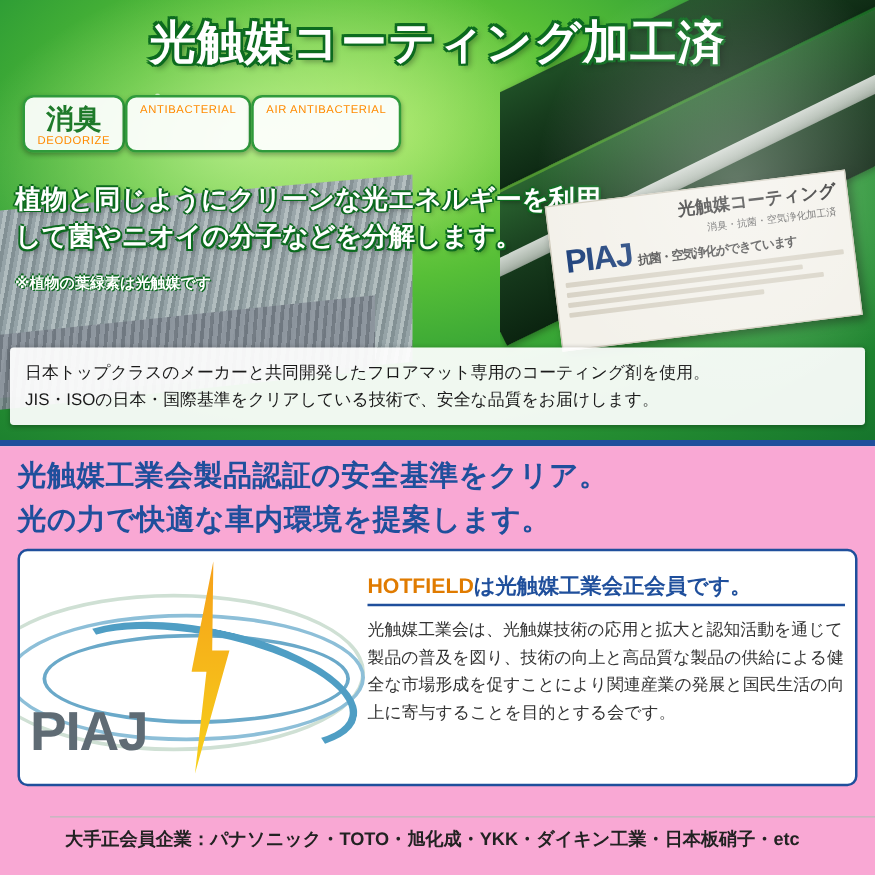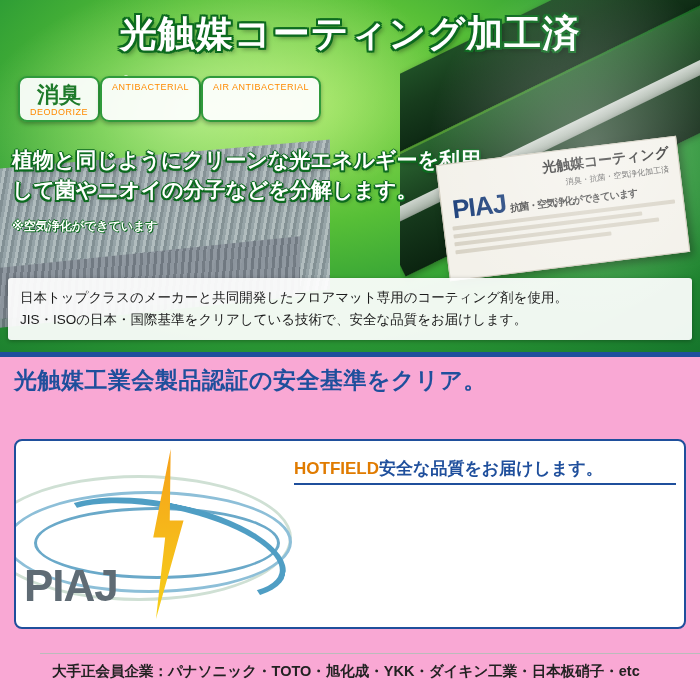--- a/index.html
+++ b/index.html
@@ -215,21 +215,21 @@
       </div>
       <div class="badge">
         <div class="en">ANTIBACTERIAL</div>
       </div>
       <div class="badge">
         <div class="en">AIR ANTIBACTERIAL</div>
       </div>
     </div>
 
     <div class="lead">植物と同じようにクリーンな光エネルギーを利用して菌やニオイの分子などを分解します。</div>
-    <div class="note">※空気浄化ができています</div>
+    <div class="note">※植物の葉緑素は光触媒です</div>
 
     <div class="card">
       <div class="c-title">光触媒コーティング</div>
       <div class="c-sub">消臭・抗菌・空気浄化加工済</div>
       <div class="c-logo">
         <span>PIAJ</span><small>抗菌・空気浄化ができています</small>
       </div>
       <div class="c-lines">
         <div></div>
           <div></div>
@@ -242,36 +242,38 @@
       <p>日本トップクラスのメーカーと共同開発したフロアマット専用のコーティング剤を使用。</p>
       <p>JIS・ISOの日本・国際基準をクリアしている技術で、安全な品質をお届けします。</p>
     </div>
   </section>
 
   <div class="divider"></div>
 
   <section class="bottom">
     <div class="bl-head">
       <div>光触媒工業会製品認証の安全基準をクリア。</div>
+      <div>光の力で快適な車内環境を提案します。</div>
     </div>
 
     <div class="infobox">
       <div class="piaj">
         <div class="ring r1"></div>
         <div class="ring r2"></div>
         <div class="ring r3"></div>
         <div class="arc"></div>
         <div class="bolt"></div>
         <div class="word">PIAJ</div>
       </div>
 
       <div class="ib-title">
-        <span class="hf">HOTFIELD</span><span>安全な品質をお届けします。</span>
+        <span class="hf">HOTFIELD</span><span>は光触媒工業会正会員です。</span>
       </div>
       <div class="ib-rule"></div>
+      <div class="ib-body">光触媒工業会は、光触媒技術の応用と拡大と認知活動を通じて製品の普及を図り、技術の向上と高品質な製品の供給による健全な市場形成を促すことにより関連産業の発展と国民生活の向上に寄与することを目的とする会です。</div>
     </div>
 
     <div class="footer">
       <p>大手正会員企業：パナソニック・TOTO・旭化成・YKK・ダイキン工業・日本板硝子・etc</p>
     </div>
   </section>
 
 </div>
 
 </body></html>

